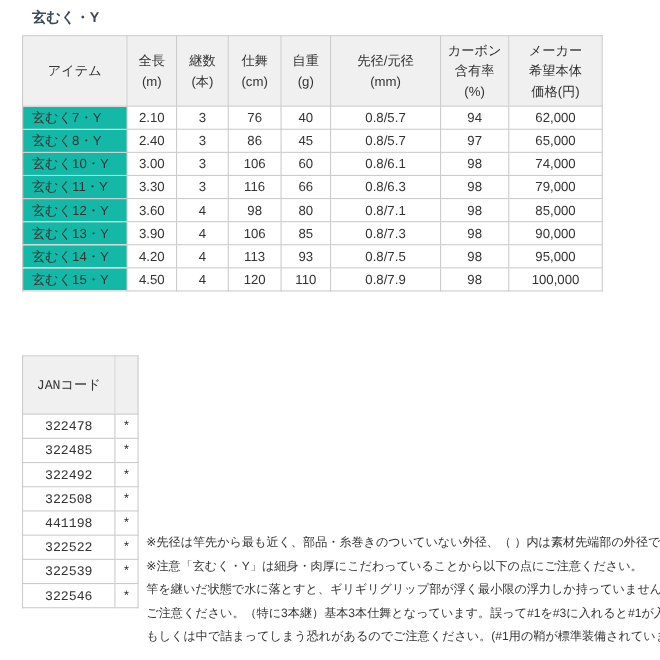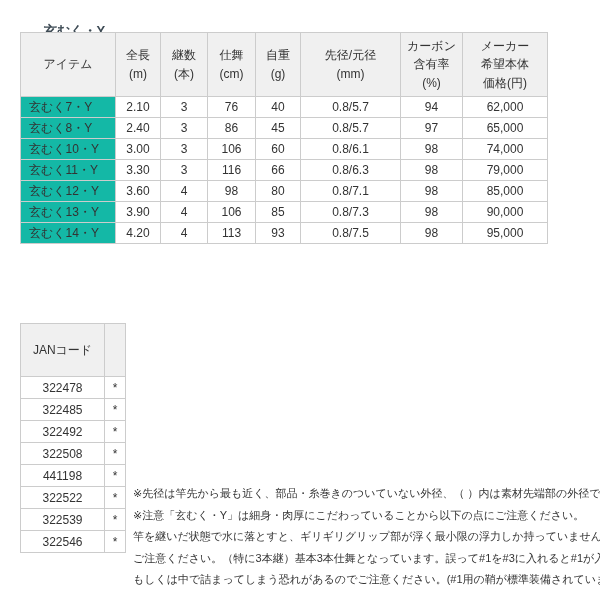--- a/index.html
+++ b/index.html
@@ -8,21 +8,21 @@
     width: 600px; height: 600px;
     background: #ffffff;
     overflow: hidden;
     font-family: "Liberation Sans", "DejaVu Sans", sans-serif;
     color: #333333;
     position: relative;
   }
   .title {
     position: absolute;
     left: 28px; top: 6px;
-    margin: 16px;
+    margin: 1px;
     font-size: 13px;
     font-weight: bold;
     color: #3d4a54;
   }
   table { border-collapse: collapse; table-layout: fixed; }
   th, td { border: 1px solid #cccccc; overflow: hidden; }
 
   
   .spec-table {
     position: absolute;
@@ -53,20 +53,21 @@
   }
   .c1 { width: 95px; }  .c2 { width: 45px; }  .c3 { width: 47px; }
   .c4 { width: 48px; }  .c5 { width: 45px; }  .c6 { width: 100px; }
   .c7 { width: 62px; }  .c8 { width: 85px; }
 
   
   .jan-table {
     position: absolute;
     left: 20px; top: 323px;
     font-size: 12px;
+    font-family: Liberation Mono, monospace;
   }
   .jan-table th {
     background: #f0f0f0;
     font-weight: normal;
     text-align: center;
     vertical-align: middle;
     height: 53px;
     padding: 0 2px;
   }
   .jan-table td {
@@ -190,20 +191,30 @@
     <tr>
       <td class="item-cell">玄むく14・Y</td>
       <td>4.20</td>
       <td>4</td>
       <td>113</td>
       <td>93</td>
       <td>0.8/7.5</td>
       <td>98</td>
       <td>95,000</td>
     </tr>
+    <tr>
+      <td class="item-cell">玄むく15・Y</td>
+      <td>4.50</td>
+      <td>4</td>
+      <td>120</td>
+      <td>110</td>
+      <td>0.8/7.9</td>
+      <td>98</td>
+      <td>100,000</td>
+    </tr>
   </tbody>
 </table>
 
 <table class="jan-table">
   <colgroup>
       <col class="j1">
       <col class="j2">
     </colgroup>
   <thead>
     <tr>

